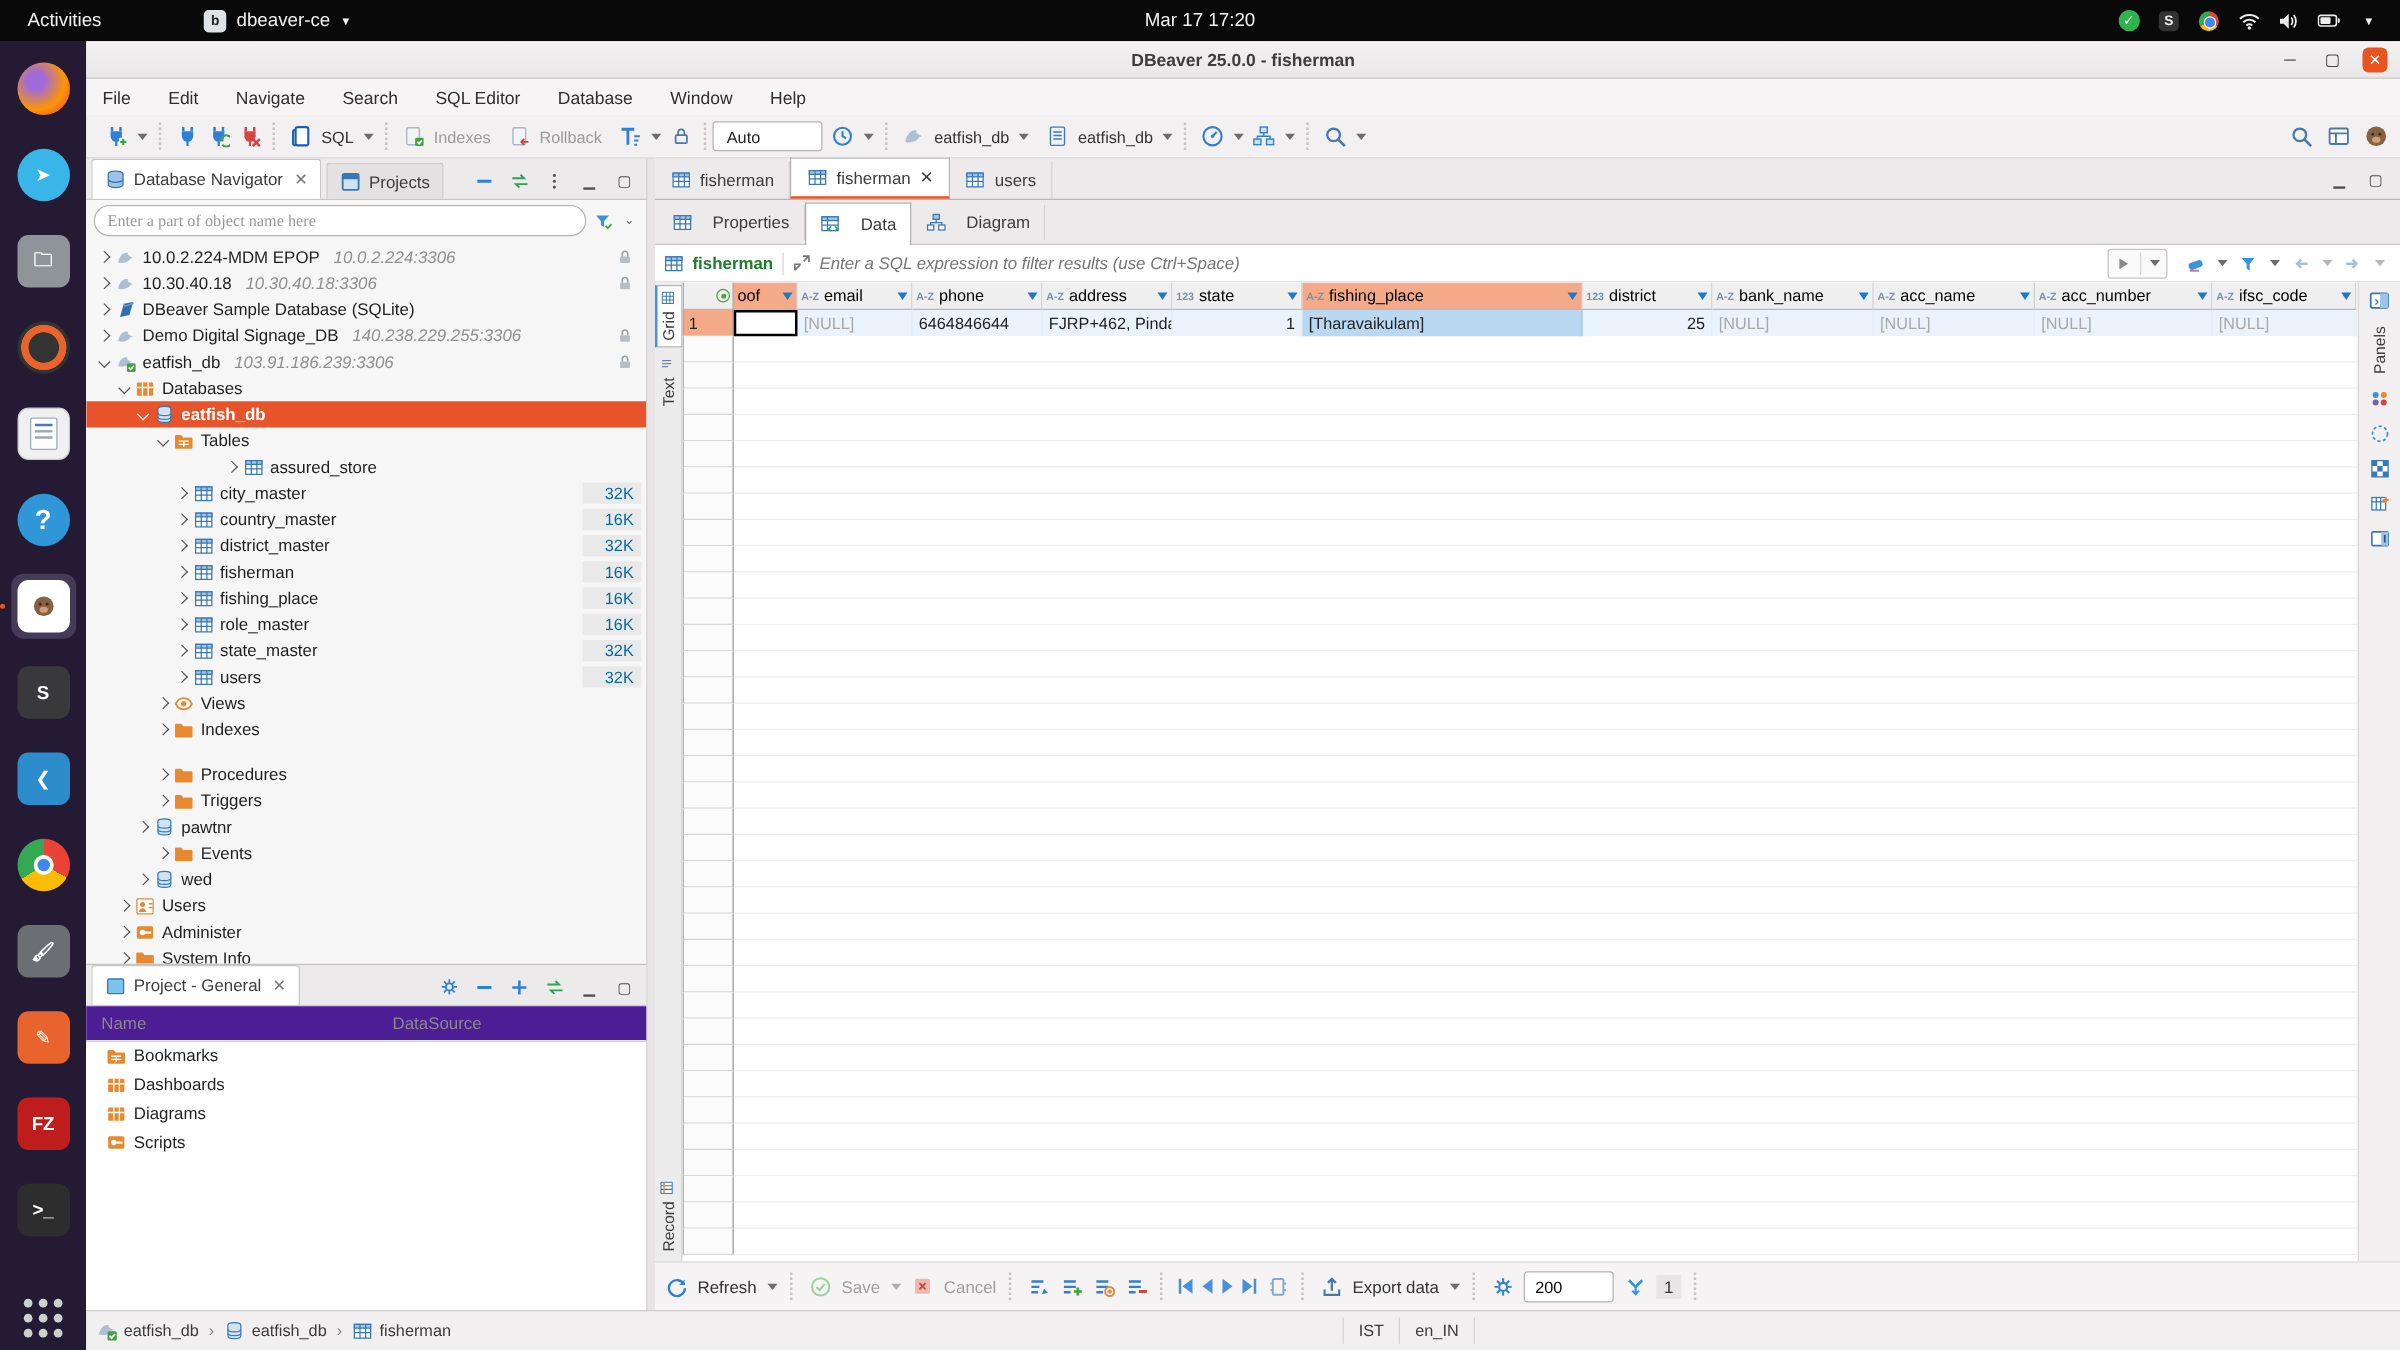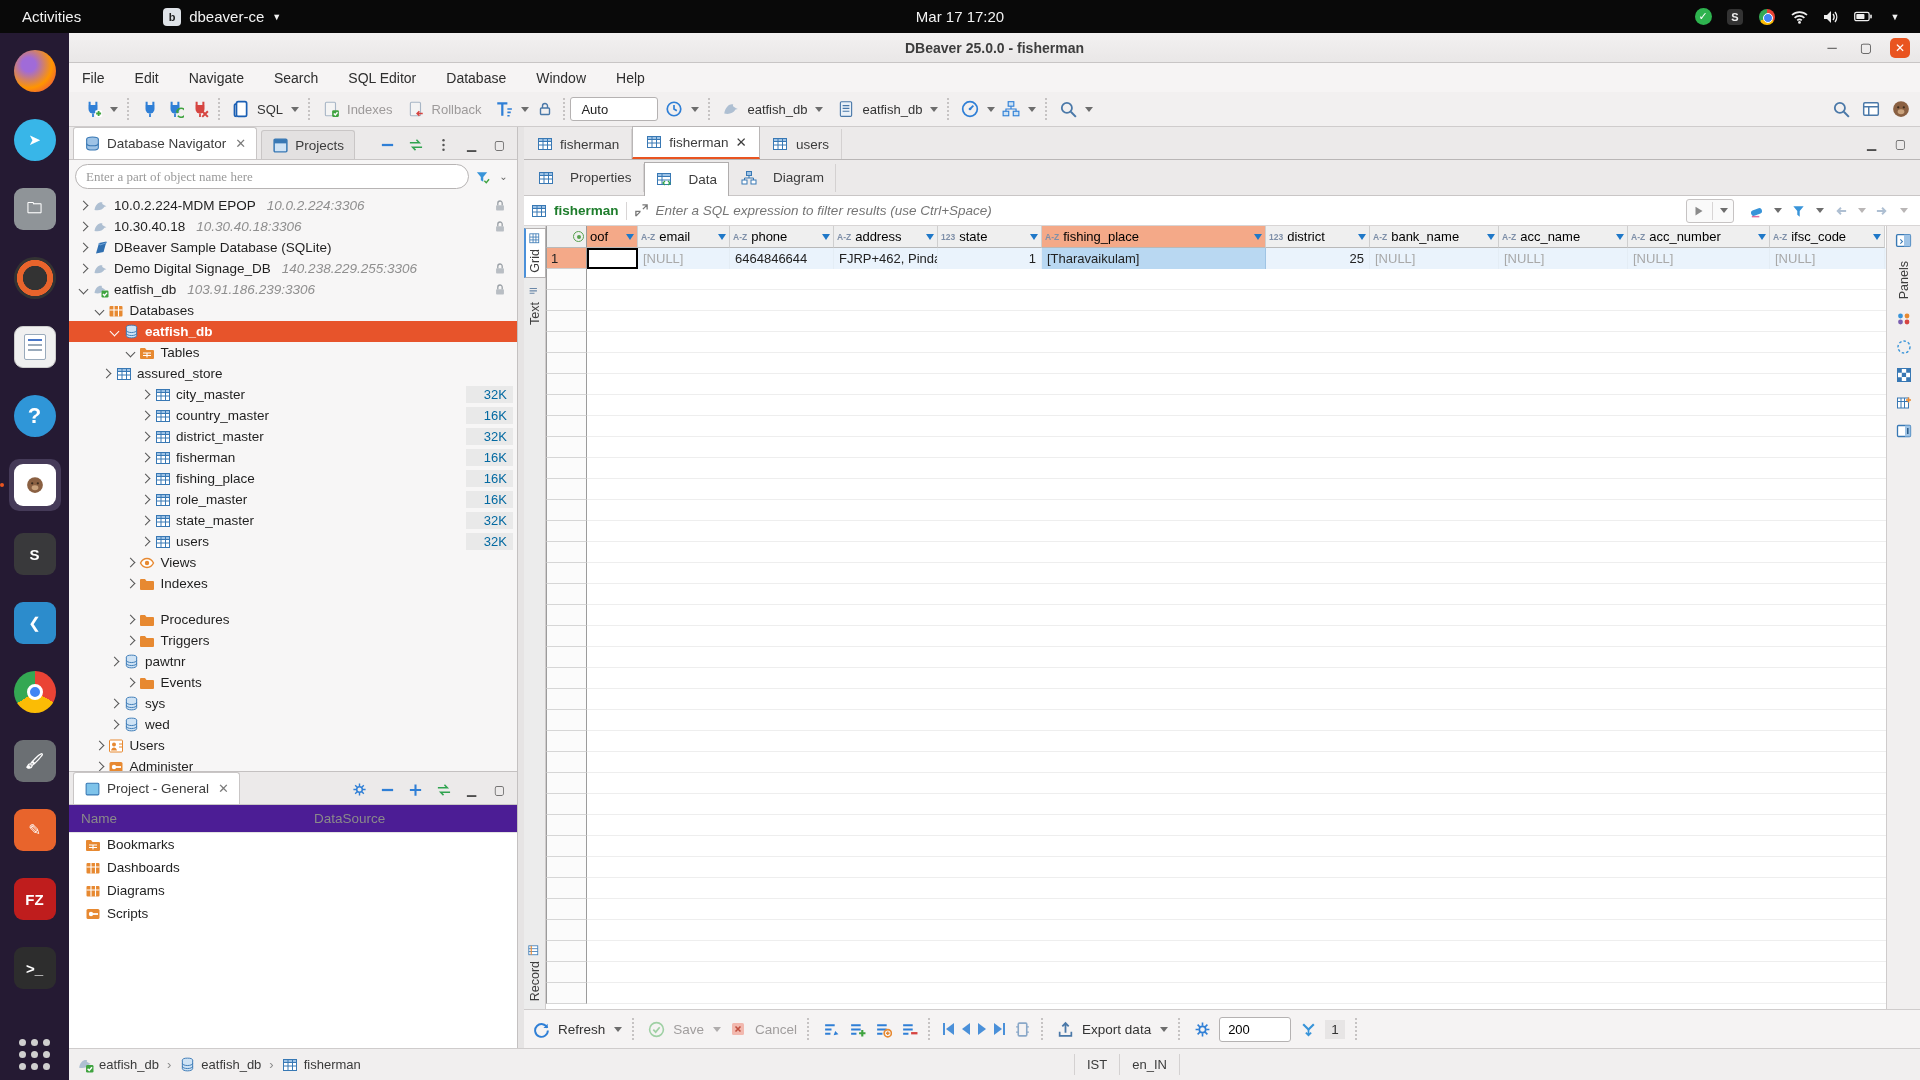--- a/index.html
+++ b/index.html
@@ -606,21 +606,21 @@
           <div class="trow" style="padding-left: 57.5px;">
             <span class="chev e"></span>
             <span class="ti">
               <svg width="16" height="16" viewBox="0 0 16 16">
                 <path d="M1 4a1 1 0 0 1 1-1h4l1.5 2H14a1 1 0 0 1 1 1v7a1 1 0 0 1-1 1H2a1 1 0 0 1-1-1z" fill="#e78931"></path>
                 <path d="M4 8h8M4 10.5h8M8 8v4.5" stroke="#fff" stroke-width="1.1"></path>
               </svg>
             </span>
             <span>Tables</span>
           </div>
-          <div class="trow" style="padding-left: 34px;">
+          <div class="trow" style="padding-left: 73px; margin-left: 40px;">
             <span class="chev c"></span>
             <span class="ti">
               <svg width="16" height="16" viewBox="0 0 16 16">
                 <rect x="1.5" y="2.5" width="13" height="11" fill="#fff" stroke="#3878b4"></rect>
                 <rect x="1.5" y="2.5" width="13" height="3" fill="#9ec3e6" stroke="#3878b4"></rect>
                 <path d="M1.5 9h13M6 2.5v11M10.5 2.5v11" stroke="#3878b4"></path>
               </svg>
             </span>
             <span>assured_store</span>
           </div>
@@ -769,31 +769,20 @@
             <span>pawtnr</span>
           </div>
           <div class="trow" style="padding-left: 57.5px;">
             <span class="chev c"></span>
             <span class="ti">
               <svg width="16" height="16" viewBox="0 0 16 16">
                 <path d="M1 4a1 1 0 0 1 1-1h4l1.5 2H14a1 1 0 0 1 1 1v7a1 1 0 0 1-1 1H2a1 1 0 0 1-1-1z" fill="#e78931"></path>
               </svg>
             </span>
             <span>Events</span>
-          </div>
-          <div class="trow" style="padding-left: 42px;">
-            <span class="chev c"></span>
-            <span class="ti">
-              <svg width="15" height="15" viewBox="0 0 16 16">
-                <ellipse cx="8" cy="3.5" rx="5.5" ry="2.3" fill="#cfe3f5" stroke="#3878b4"></ellipse>
-                <path d="M2.5 3.5v9c0 1.3 2.5 2.3 5.5 2.3s5.5-1 5.5-2.3v-9" fill="#cfe3f5" stroke="#3878b4"></path>
-                <path d="M2.5 6.8c0 1.3 2.5 2.3 5.5 2.3s5.5-1 5.5-2.3M2.5 10c0 1.3 2.5 2.3 5.5 2.3s5.5-1 5.5-2.3" fill="none" stroke="#3878b4"></path>
-              </svg>
-            </span>
-            <span>sys</span>
           </div>
           <div class="trow" style="padding-left: 42px;">
             <span class="chev c"></span>
             <span class="ti">
               <svg width="15" height="15" viewBox="0 0 16 16">
                 <ellipse cx="8" cy="3.5" rx="5.5" ry="2.3" fill="#cfe3f5" stroke="#3878b4"></ellipse>
                 <path d="M2.5 3.5v9c0 1.3 2.5 2.3 5.5 2.3s5.5-1 5.5-2.3v-9" fill="#cfe3f5" stroke="#3878b4"></path>
                 <path d="M2.5 6.8c0 1.3 2.5 2.3 5.5 2.3s5.5-1 5.5-2.3M2.5 10c0 1.3 2.5 2.3 5.5 2.3s5.5-1 5.5-2.3" fill="none" stroke="#3878b4"></path>
               </svg>
             </span>

